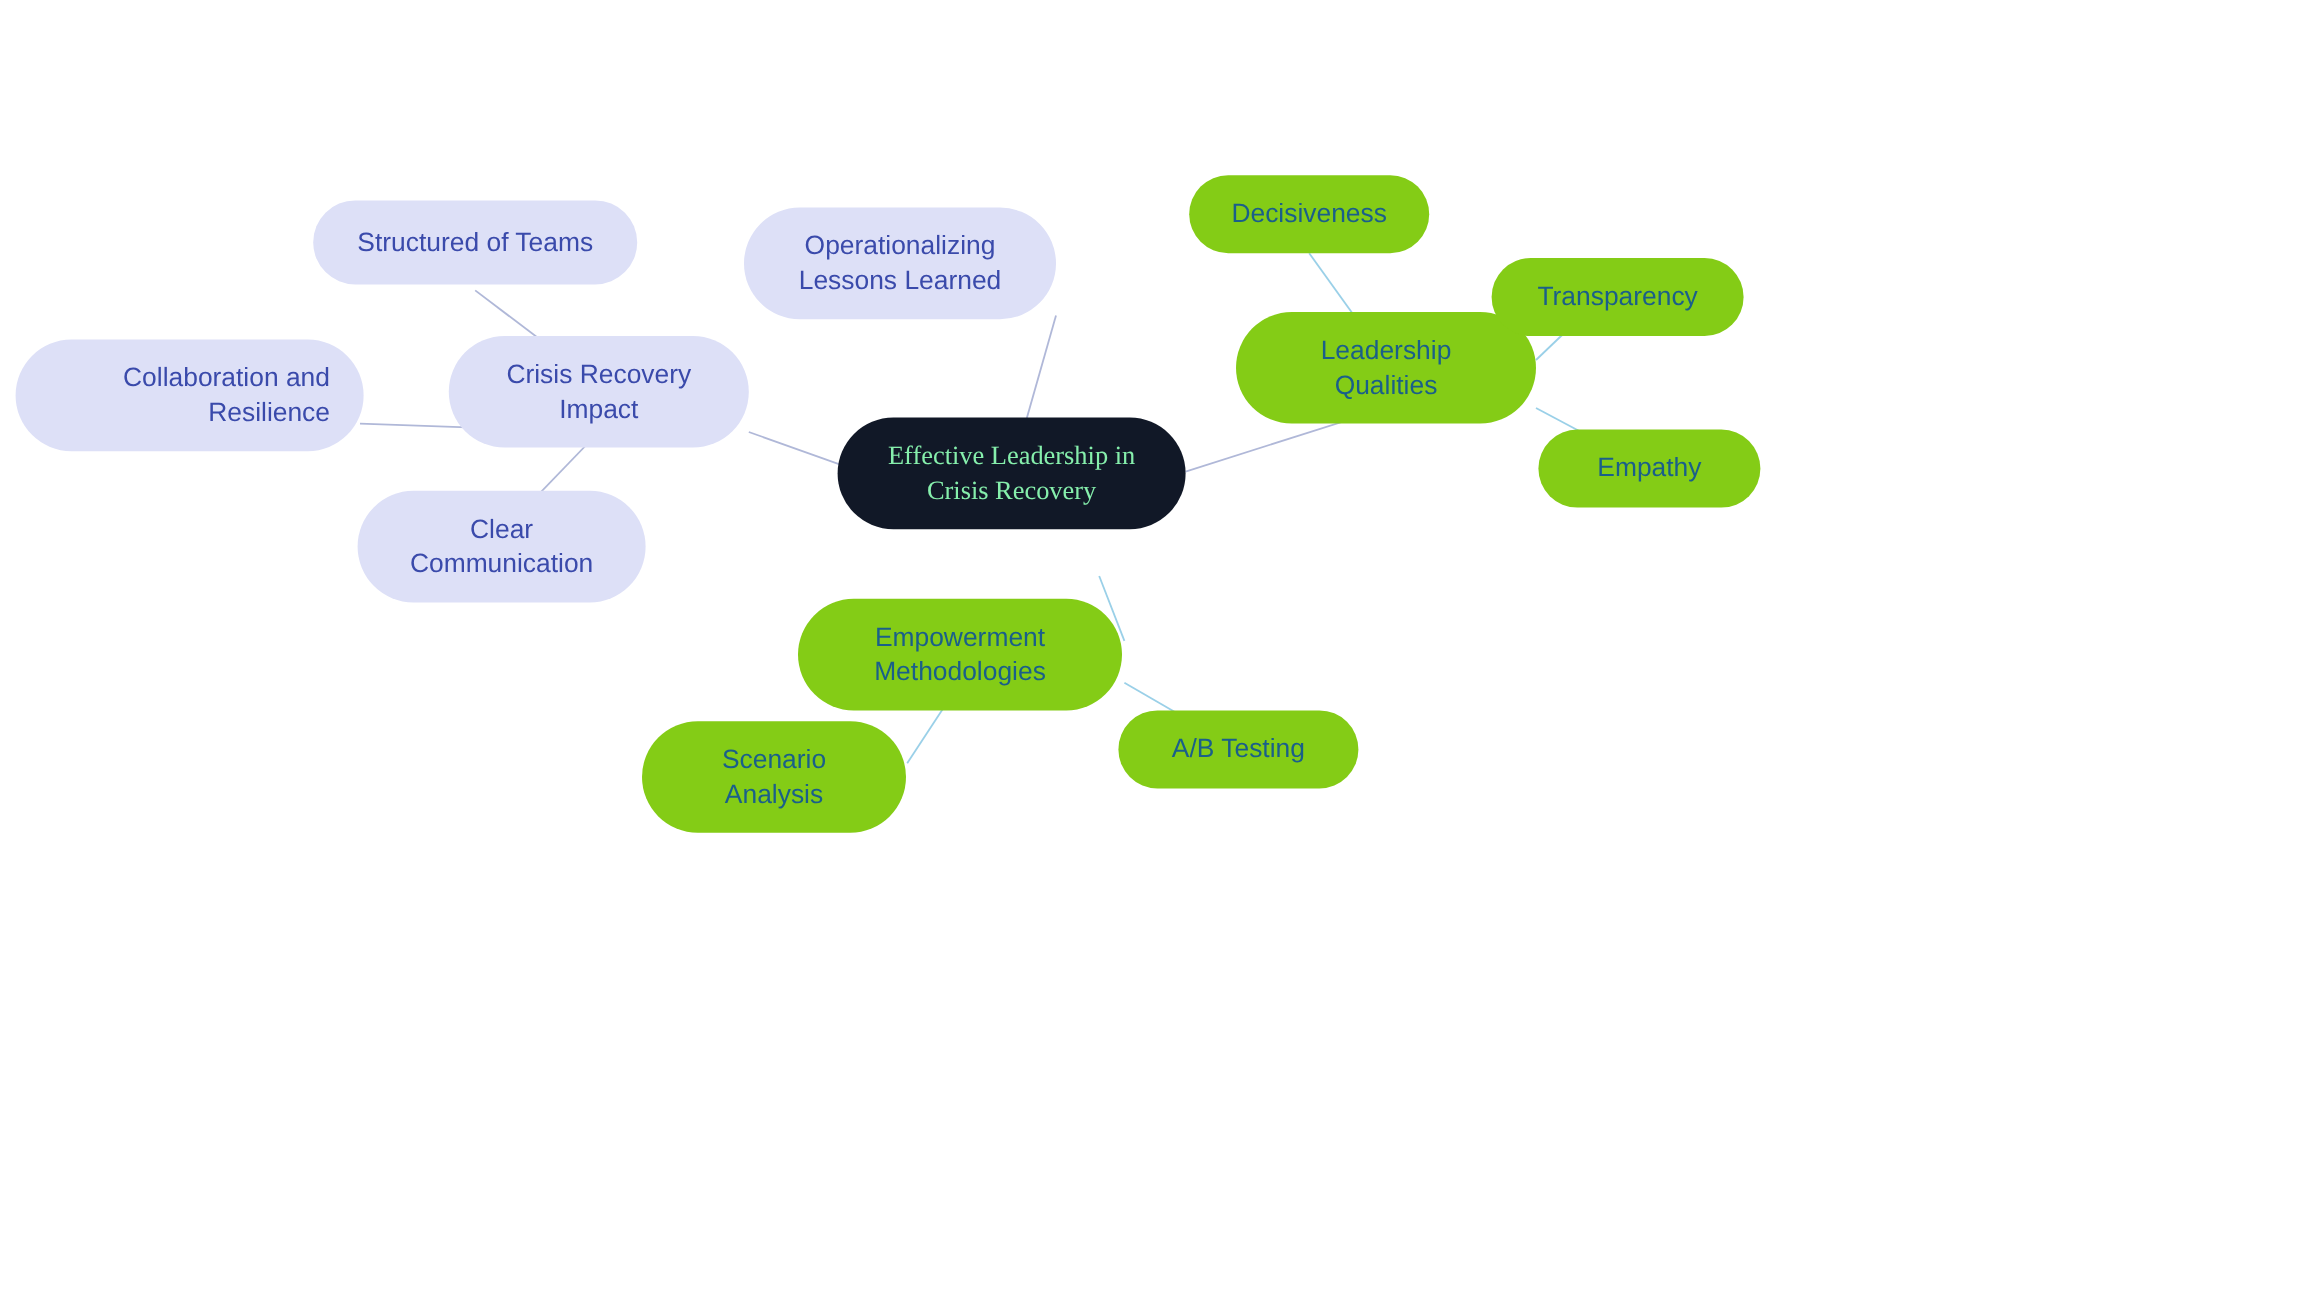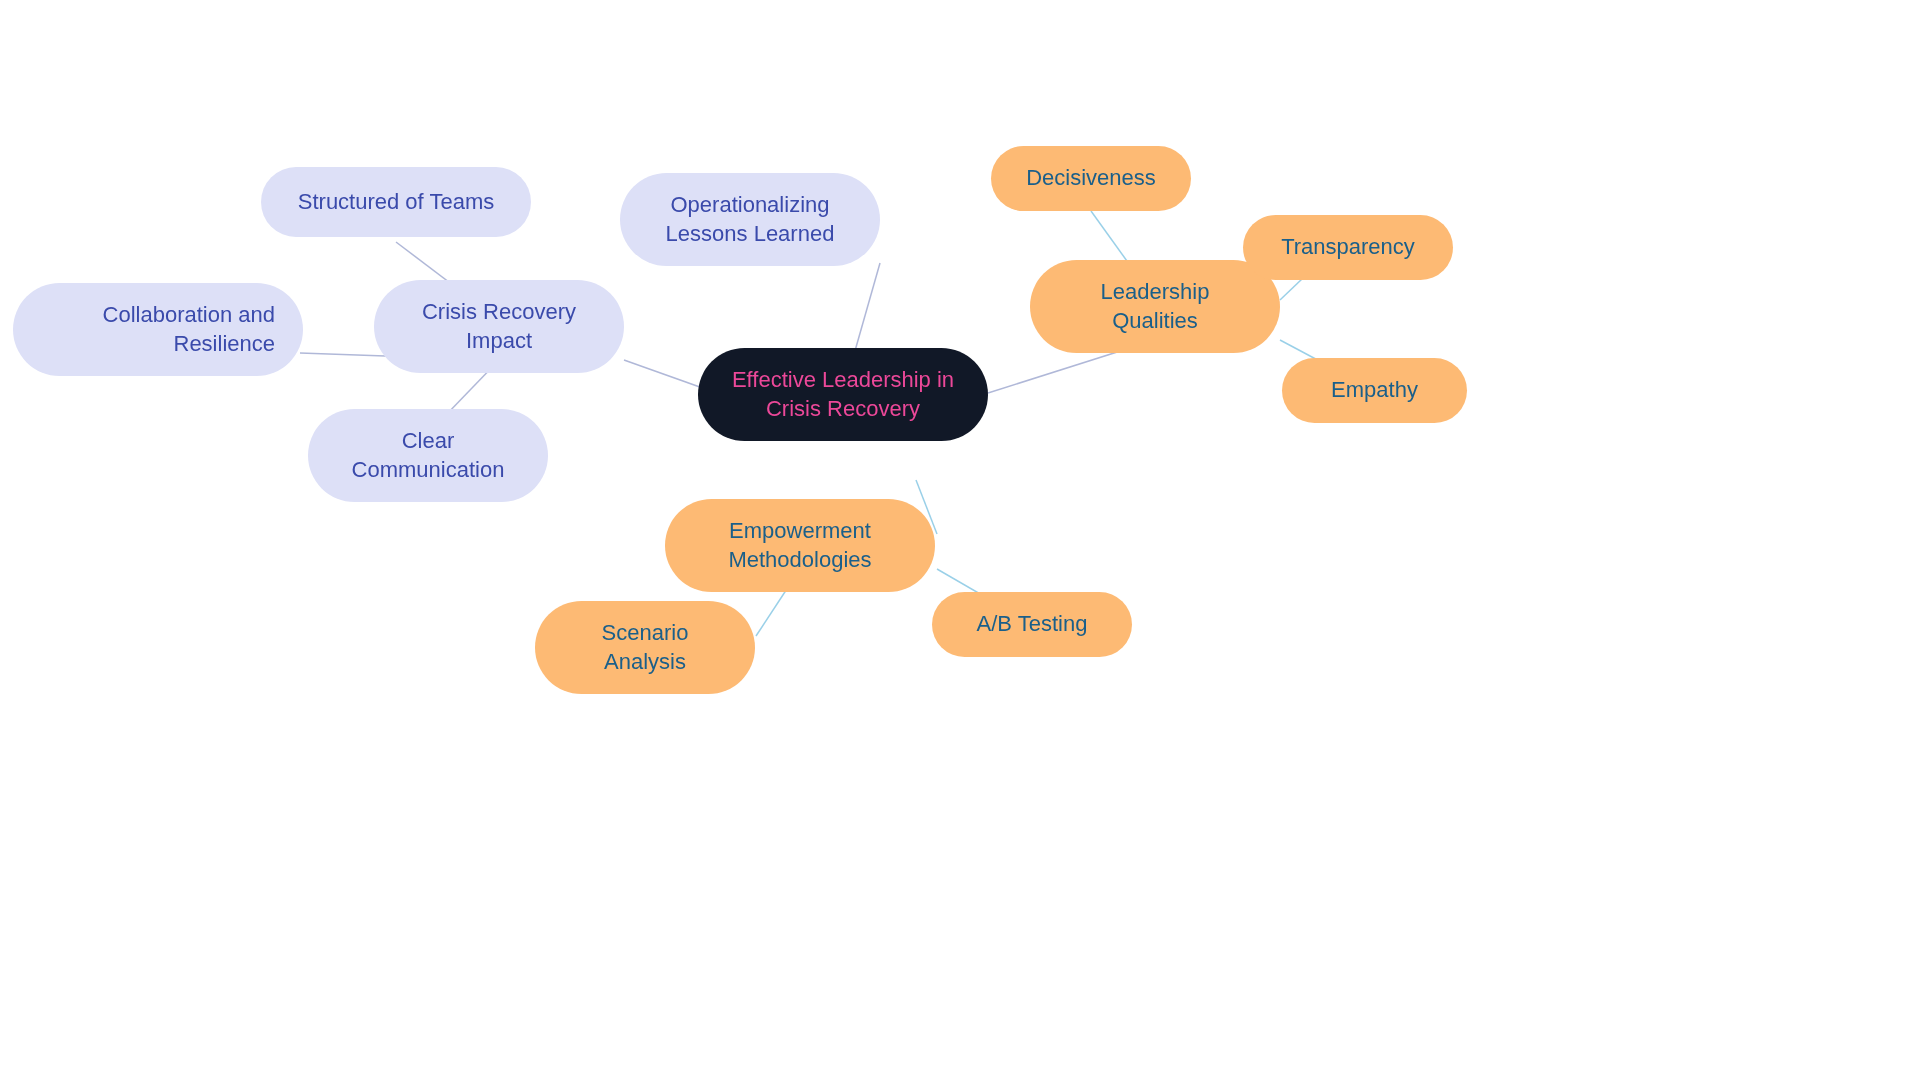--- a/index.html
+++ b/index.html
@@ -34,35 +34,36 @@
 
     .node-label {
       font-size: 22px;
       font-weight: 500;
       line-height: 1.3;
     }
 
     
     .node-center {
       background: #111827;
-      color: #ec4899;
+      color: #86efac;
       width: 290px;
       min-height: 90px;
+      font-family: Liberation Serif, serif;
     }
 
     
     .node-purple {
       background: #dde0f7;
       color: #3a4aab;
       border: none;
     }
 
     
     .node-blue {
-      background: #fdba74;
+      background: #84cc16;
       color: #1a5f8a;
       border: none;
     }
 
     
     .node-crisis-recovery {
       width: 250px;
       min-height: 80px;
     }
     .node-empowerment {
@@ -150,21 +151,21 @@
 </div>
 
 <div class="node node-purple node-empowerment" style="left: 261px; top: 167px;">
   <span class="node-label">Structured of Teams</span>
 </div>
 
 <div class="node node-purple node-collab" style="left: 13px; top: 283px;">
   <span class="node-label">Collaboration and Resilience</span>
 </div>
 
-<div class="node node-purple node-clear-comm" style="left: 308px; top: 409px;">
+<div class="node node-purple node-clear-comm" style="left: 298px; top: 409px;">
   <span class="node-label">Clear Communication</span>
 </div>
 
 <div class="node node-purple node-operationalizing" style="left: 620px; top: 173px;">
   <span class="node-label">Operationalizing Lessons Learned</span>
 </div>
 
 <div class="node node-blue node-leadership-q" style="left: 1030px; top: 260px;">
   <span class="node-label">Leadership Qualities</span>
 </div>

